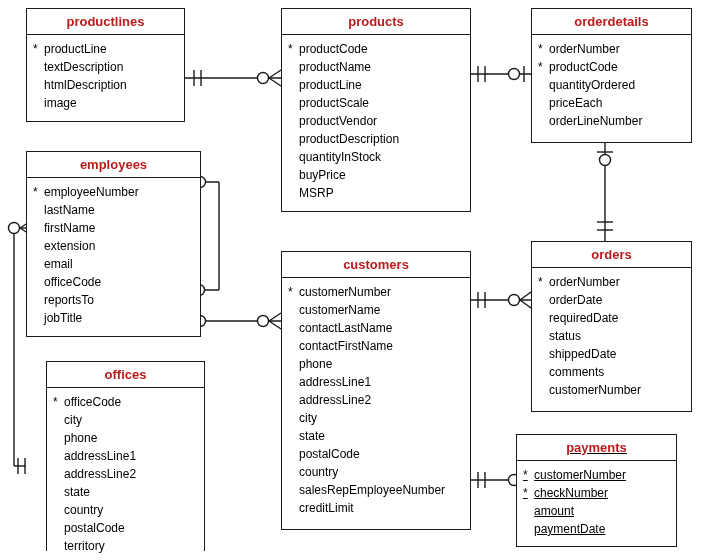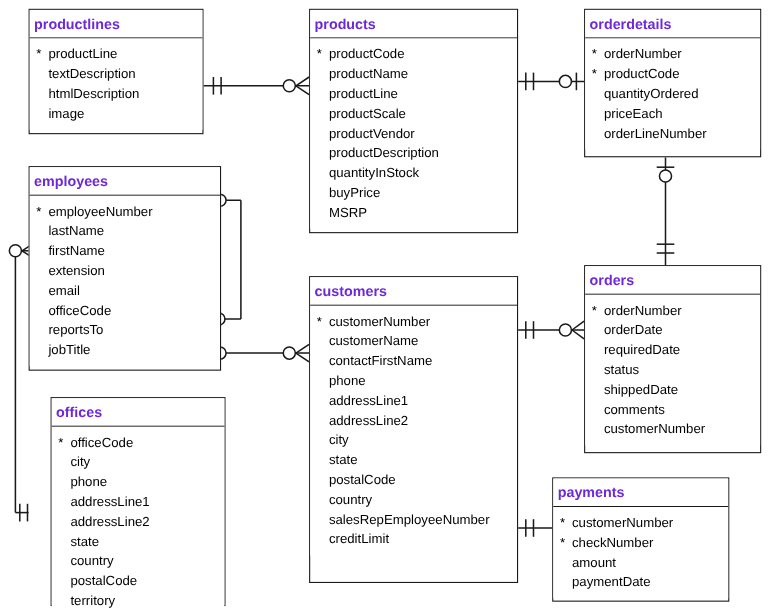--- a/index.html
+++ b/index.html
@@ -25,23 +25,24 @@
     pointer-events: none;
   }
   .entity {
     position: absolute;
     border: 1px solid #1a1a1a;
     background: #ffffff;
     box-sizing: border-box;
     z-index: 2;
   }
   .entity-title {
+    text-align: center;
     font-weight: bold;
     font-size: 13px;
-    color: #6d28d9;
+    color: #b91c1c;
     border-bottom: 1px solid #1a1a1a;
     padding: 5px 4px 5px 4px;
     line-height: 15px;
     background: #ffffff;
   }
   .entity-attrs {
     padding: 5px 6px 6px 6px;
     background: #ffffff;
   }
   .attr {
@@ -280,20 +281,24 @@
           <div class="attr">
             <span class="attr-key">*</span>
             <span class="attr-name">customerNumber</span>
           </div>
           <div class="attr">
             <span class="attr-key"></span>
             <span class="attr-name">customerName</span>
           </div>
           <div class="attr">
             <span class="attr-key"></span>
+            <span class="attr-name">contactLastName</span>
+          </div>
+          <div class="attr">
+            <span class="attr-key"></span>
             <span class="attr-name">contactFirstName</span>
           </div>
           <div class="attr">
             <span class="attr-key"></span>
             <span class="attr-name">phone</span>
           </div>
           <div class="attr">
             <span class="attr-key"></span>
             <span class="attr-name">addressLine1</span>
           </div>
@@ -394,21 +399,21 @@
           <div class="attr">
             <span class="attr-key"></span>
             <span class="attr-name">postalCode</span>
           </div>
           <div class="attr">
             <span class="attr-key"></span>
             <span class="attr-name">territory</span>
           </div>
         </div>
       </div>
-      <div class="entity" style="left: 502px; top: 434px; width: 161px; height: 113px;">
+      <div class="entity" style="left: 516px; top: 434px; width: 161px; height: 113px; text-decoration: underline;">
         <div class="entity-title">payments</div>
         <div class="entity-attrs">
           <div class="attr">
             <span class="attr-key">*</span>
             <span class="attr-name">customerNumber</span>
           </div>
           <div class="attr">
             <span class="attr-key">*</span>
             <span class="attr-name">checkNumber</span>
           </div>

